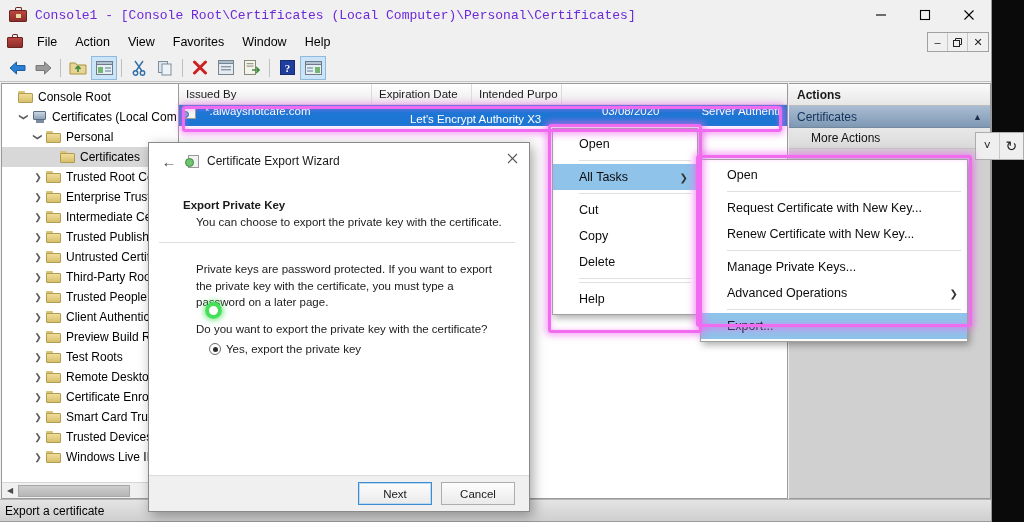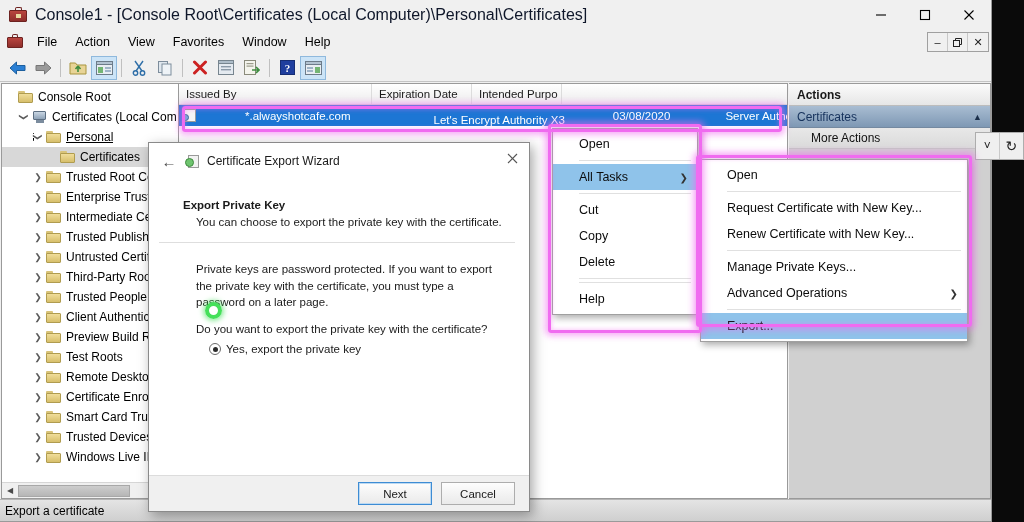--- a/index.html
+++ b/index.html
@@ -52,22 +52,23 @@
     position: absolute; left: 6px; top: 0px;
     width: 7px; height: 4px;
     border: 1px solid #6d2220; border-bottom: none;
     border-radius: 2px 2px 0 0;
   }
   .title-icon .latch {
     position: absolute; left: 7px; top: 7px;
     width: 5px; height: 4px; background: #e8d9a0;
   }
   .title-text {
-    font-size: 16px; color: #0f172a;
+    font-size: 13px; color: #6d28d9;
     white-space: nowrap;
+    font-family: Liberation Mono, monospace;
   }
   .win-controls {
     position: absolute; right: 0; top: 0;
     height: 30px; display: flex;
   }
   .win-btn {
     width: 44px; height: 30px;
     display: flex; align-items: center; justify-content: center;
     color: #000;
   }
@@ -257,24 +258,23 @@
     position: relative;
   }
   .lh-cell .sortmark {
     position: absolute; left: 50%; top: 0px;
     transform: translateX(-50%);
     font-size: 9px; color: #888;
   }
   .list-rows { flex: 1; position: relative; }
   .list-row {
     height: 21px;
-    display: flex; align-items: center;
+    display: flex; 
     font-size: 11.5px;
     white-space: nowrap;
-    gap: 40px;
   }
   .list-row.selected { background: #1d76d4; color: #fff; }
   .cert-ico {
     width: 16px; height: 15px; flex: none;
     margin: 0 3px 0 3px; position: relative;
   }
   .cert-ico .pg {
     position: absolute; left: 2px; top: 1px;
     width: 12px; height: 13px;
     background: #f5f5f5; border: 1px solid #9b9b9b;
@@ -681,21 +681,21 @@
               <span class="tree-label">Console Root</span>
             </div>
             <div class="tree-row" style="padding-left: 14px;">
               <span class="twisty" style="transform: rotate(90deg);">❯</span>
               <span class="comp-ico">
                 <span class="scr"></span>
                 <span class="base"></span>
               </span>
               <span class="tree-label">Certificates (Local Compu</span>
             </div>
-            <div class="tree-row" style="padding-left: 28px; text-decoration: underline;">
+            <div class="tree-row" style="padding-left: 28px;">
               <span class="twisty" style="transform: rotate(90deg);">❯</span>
               <span class="folder-ico">
                 <span class="tab"></span>
                 <span class="bd"></span>
               </span>
               <span class="tree-label">Personal</span>
             </div>
             <div class="tree-row selected" style="padding-left: 42px;">
               <span class="twisty"></span>
               <span class="folder-ico">

